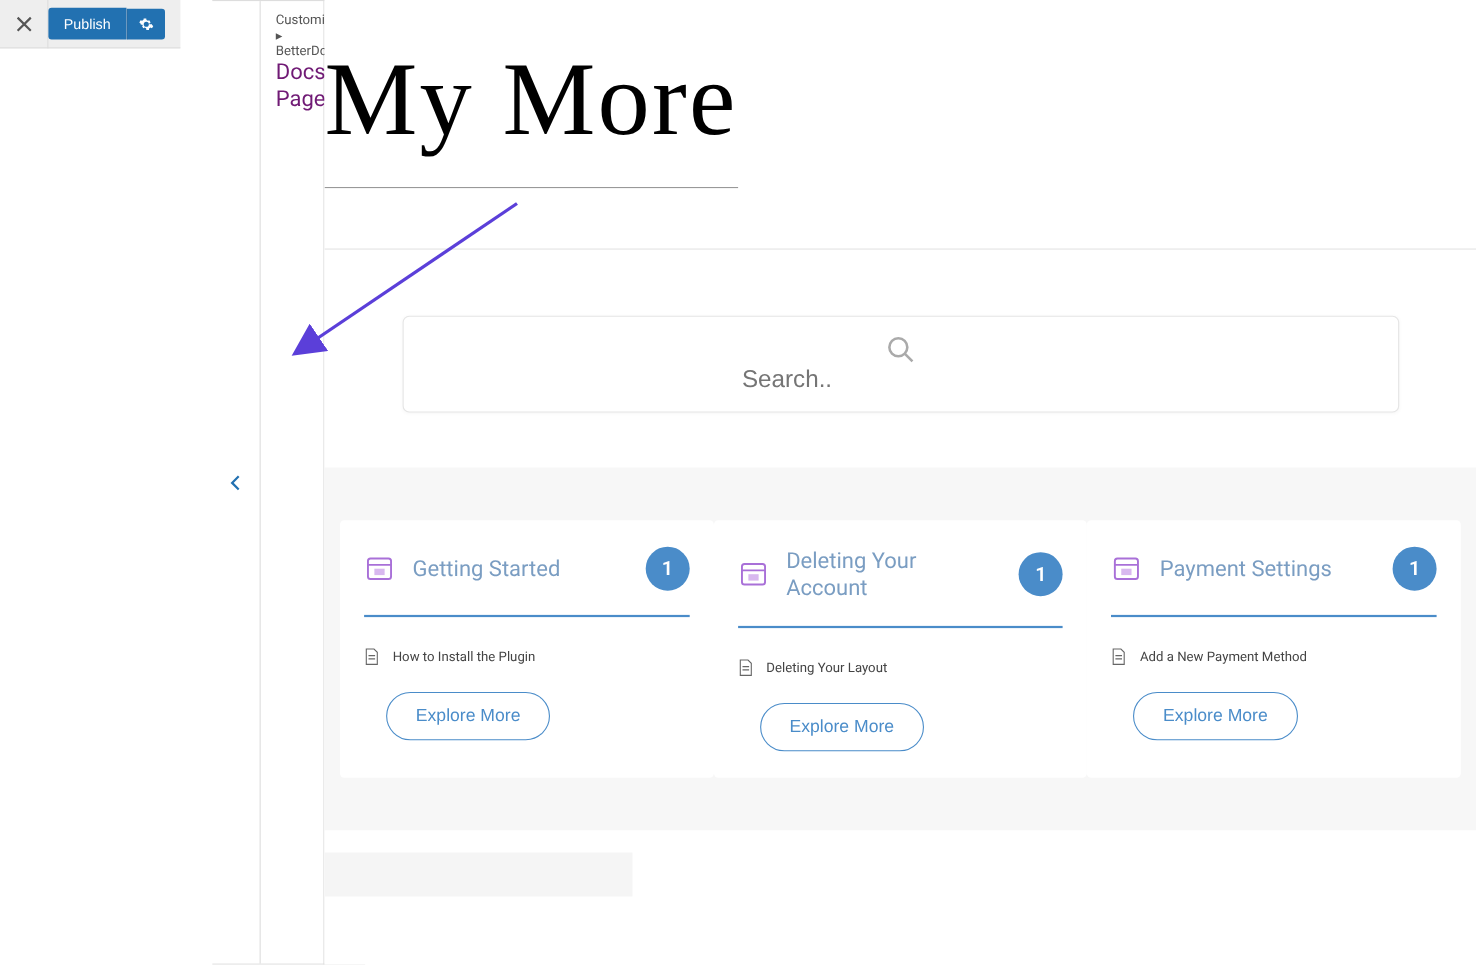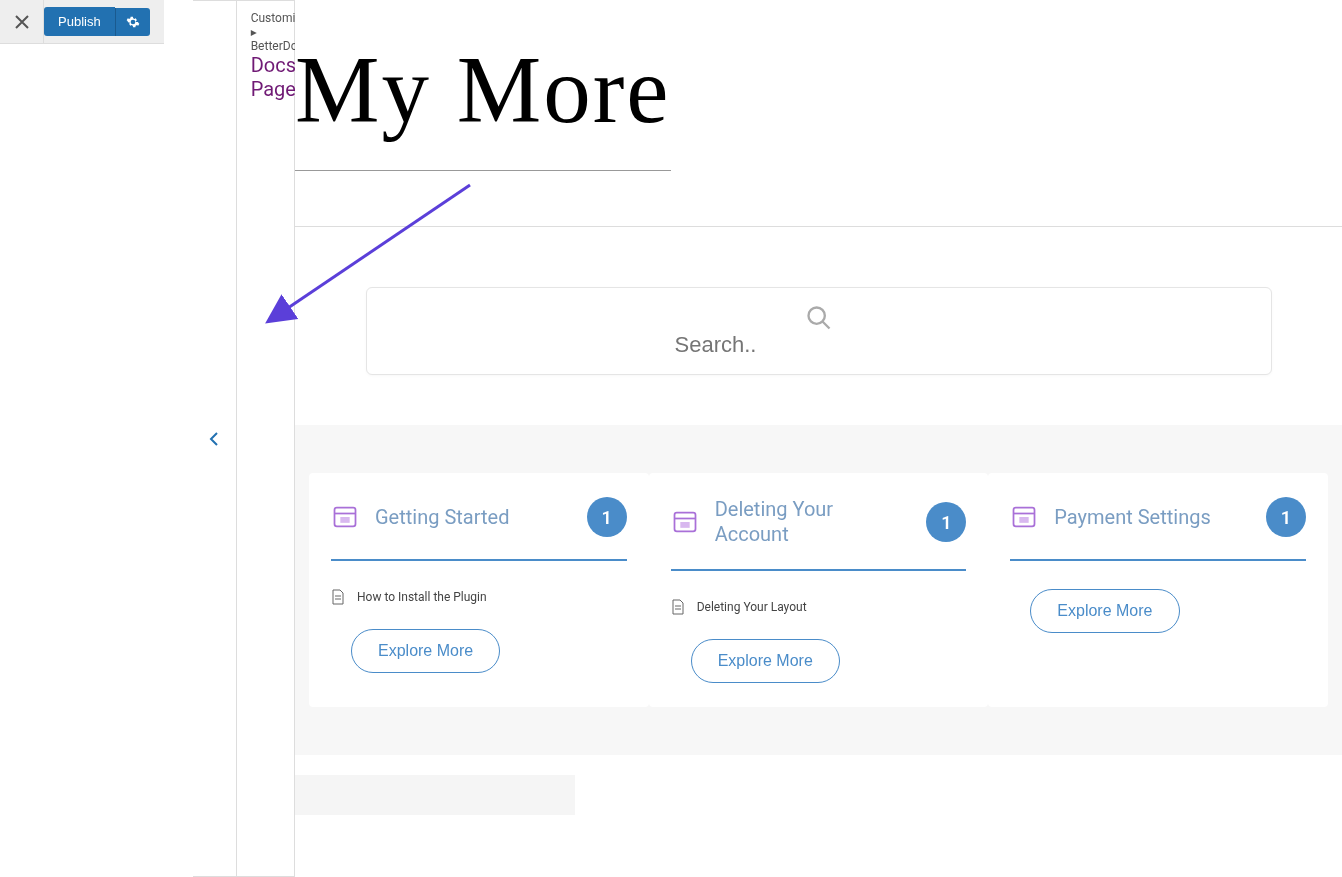--- a/index.html
+++ b/index.html
@@ -659,20 +659,28 @@
       <div class="doc-card">
         <div class="card-head">
           <svg class="card-icon" viewBox="0 0 24 24" fill="none" stroke="#a970d8" stroke-width="1.5">
               <rect x="3" y="4" width="18" height="16" rx="2"></rect>
               <line x1="3" y1="9" x2="21" y2="9"></line>
               <rect x="8" y="12" width="8" height="5" fill="#d8b8ef" stroke="none"></rect>
             </svg>
           <div class="card-title">Payment Settings</div>
           <div class="card-badge">1</div>
         </div>
+        <div class="article-row">
+          <svg class="article-icon" width="14" height="16" viewBox="0 0 14 16" fill="none" stroke="#666" stroke-width="1">
+              <path d="M2 1h7l3 3v11H2z"></path>
+              <line x1="4" y1="7" x2="10" y2="7"></line>
+              <line x1="4" y1="10" x2="10" y2="10"></line>
+            </svg>
+          <span class="article-text">Add a New Payment Method</span>
+        </div>
         <button class="explore-btn">Explore More</button>
       </div>
     </div>
 
     <div class="footer-spacer"></div>
     <div style="height:40px;background:#f5f5f5;width:280px"></div>
   </div>
 </div>
 
 <svg class="arrow" width="220" height="180">

